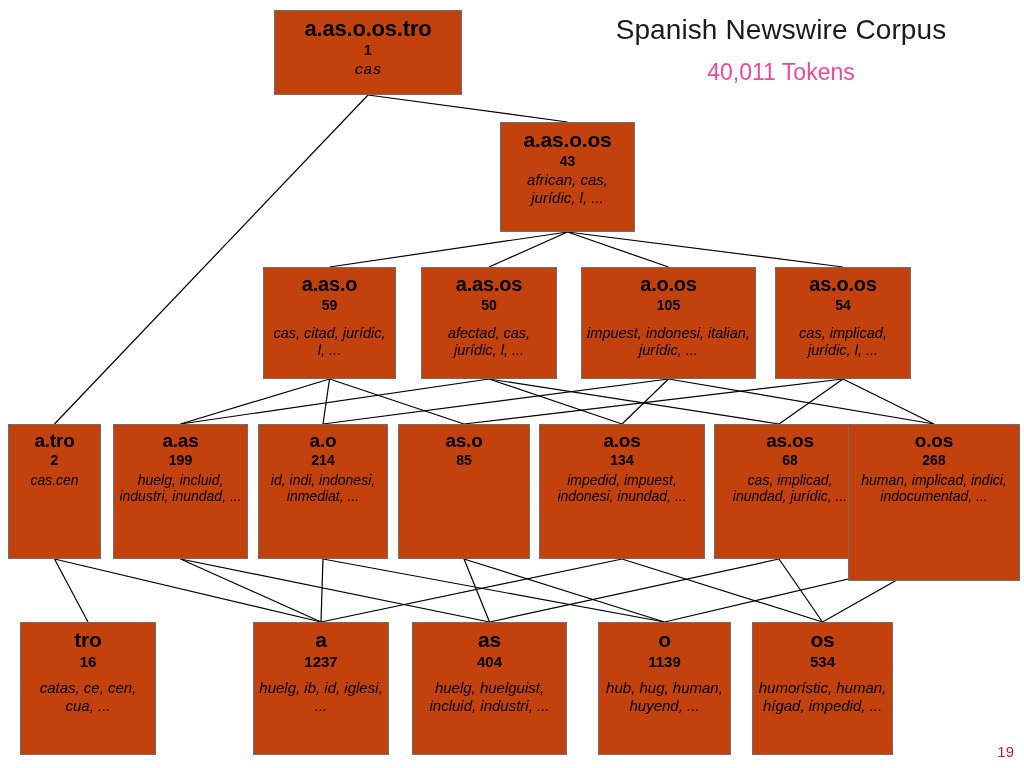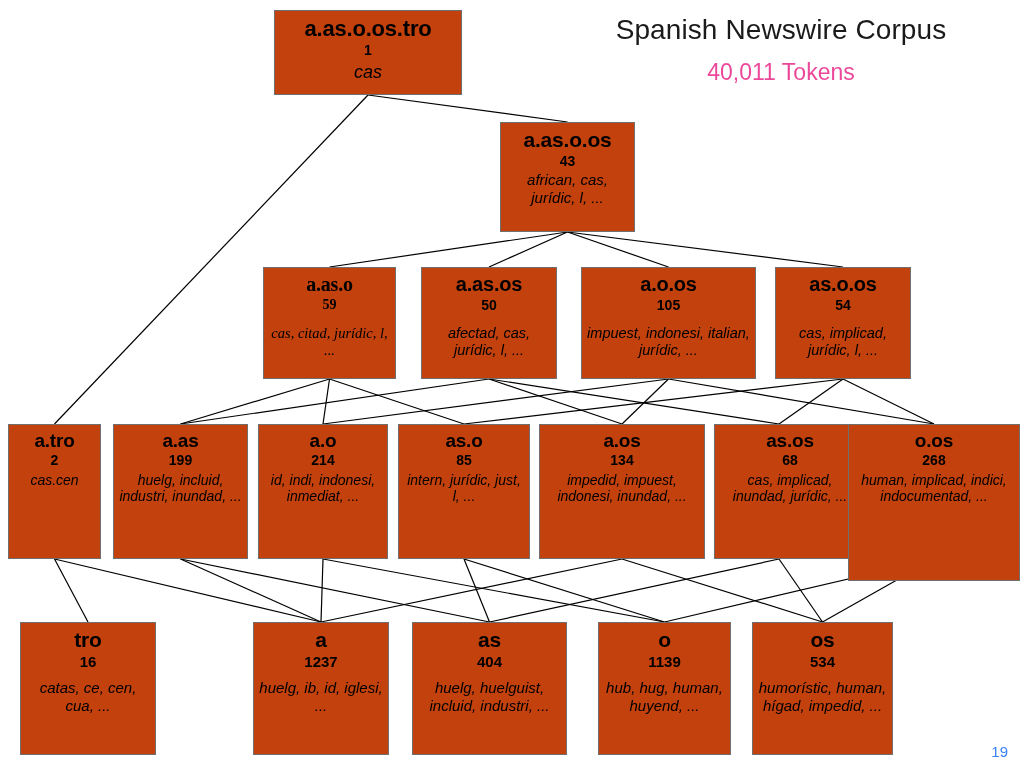--- a/index.html
+++ b/index.html
@@ -44,21 +44,21 @@
     color: #000;
   }
   .node .n-words {
     font-style: italic;
     color: #000;
     margin-top: 2px;
   }
   
   .lvl1 .n-label { font-size: 22px; }
   .lvl1 .n-count { font-size: 14px; }
-  .lvl1 .n-words { font-size: 18px; margin-top: 4px; }
+  .lvl1 .n-words { font-size: 15px; margin-top: 4px; font-family: Liberation Mono, monospace; }
 
   .lvl2 .n-label { font-size: 21px; }
   .lvl2 .n-count { font-size: 14px; }
   .lvl2 .n-words { font-size: 15px; margin-top: 2px; }
 
   .lvl3 .n-label { font-size: 20px; }
   .lvl3 .n-count { font-size: 14px; }
   .lvl3 .n-words { font-size: 14.5px; margin-top: 12px; }
 
   .lvl4 .n-label { font-size: 19px; }
@@ -88,24 +88,24 @@
     color: #ec4899;
     margin-top: 13px;
   }
   #type-count {
     font-size: 23px;
     color: #1a1a1a;
     margin-top: 13px;
   }
   #slide-number {
     position: absolute;
-    right: 16px;
+    right: 10px;
     bottom: 8px;
     font-size: 15px;
-    color: #3b82f6;
+    color: #be185d;
     z-index: 6;
   }
 </style>
 </head>
 <body>
 
 <div id="stage">
 
   <svg id="edges" viewBox="0 0 1024 768" preserveAspectRatio="none">
       <line x1="368" y1="95" x2="567.5" y2="122" stroke="#000000" stroke-width="1.2"></line>
@@ -151,21 +151,21 @@
       <div class="node lvl1" style="left: 274px; top: 10px; width: 188px; height: 85px;">
         <div class="n-label">a.as.o.os.tro</div>
         <div class="n-count">1</div>
         <div class="n-words">cas</div>
       </div>
       <div class="node lvl2" style="left: 500px; top: 122px; width: 135px; height: 110px;">
         <div class="n-label">a.as.o.os</div>
         <div class="n-count">43</div>
         <div class="n-words">african, cas, jurídic, l, ...</div>
       </div>
-      <div class="node lvl3" style="left: 263px; top: 267px; width: 133px; height: 112px; font-family: Liberation Serif, serif;">
+      <div class="node lvl3" style="left: 263px; top: 267px; width: 133px; height: 112px;">
         <div class="n-label">a.as.o</div>
         <div class="n-count">59</div>
         <div class="n-words">cas, citad, jurídic, l, ...</div>
       </div>
       <div class="node lvl3" style="left: 421px; top: 267px; width: 136px; height: 112px;">
         <div class="n-label">a.as.os</div>
         <div class="n-count">50</div>
         <div class="n-words">afectad, cas, jurídic, l, ...</div>
       </div>
       <div class="node lvl3" style="left: 581px; top: 267px; width: 175px; height: 112px;">
@@ -189,21 +189,20 @@
         <div class="n-words">huelg, incluid, industri, inundad, ...</div>
       </div>
       <div class="node lvl4" style="left: 258px; top: 424px; width: 130px; height: 135px;">
         <div class="n-label">a.o</div>
         <div class="n-count">214</div>
         <div class="n-words">id, indi, indonesi, inmediat, ...</div>
       </div>
       <div class="node lvl4" style="left: 398px; top: 424px; width: 132px; height: 135px;">
         <div class="n-label">as.o</div>
         <div class="n-count">85</div>
-        <div class="n-words">intern, jurídic, just, l, ...</div>
       </div>
       <div class="node lvl4" style="left: 539px; top: 424px; width: 166px; height: 135px;">
         <div class="n-label">a.os</div>
         <div class="n-count">134</div>
         <div class="n-words">impedid, impuest, indonesi, inundad, ...</div>
       </div>
       <div class="node lvl4" style="left: 714px; top: 424px; width: 152px; height: 135px;">
         <div class="n-label">as.os</div>
         <div class="n-count">68</div>
         <div class="n-words">cas, implicad, inundad, jurídic, ...</div>

